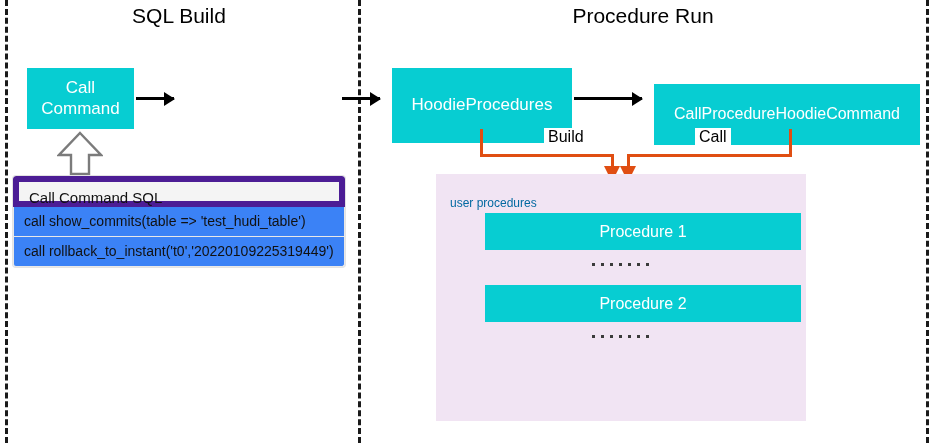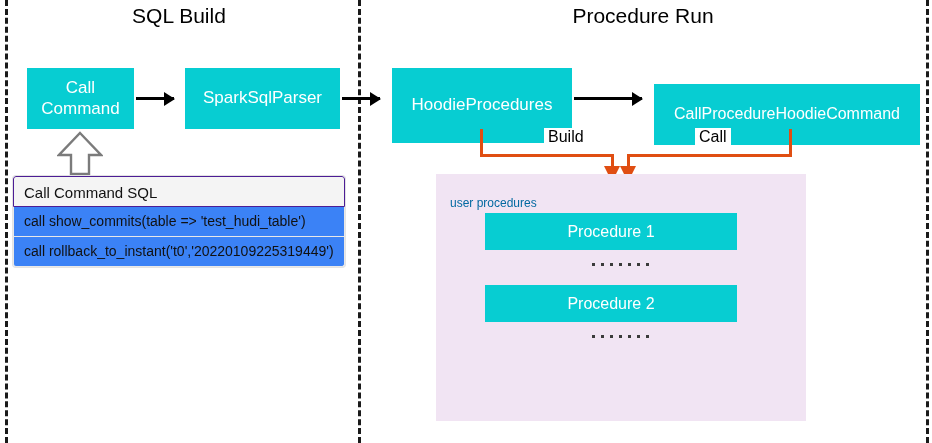--- a/index.html
+++ b/index.html
@@ -97,21 +97,21 @@
     border-radius: 3px;
     overflow: hidden;
     box-shadow: 0 0 0 1px #e3e3e3;
     background: #ffffff;
   }
   #sql-table-header {
     background: #f4f4f4;
     color: #111111;
     font-size: 15px;
     padding: 7px 10px 8px 10px;
-    border: 1px solid #4c1d95;
+    border: 6px solid #4c1d95;
     border-radius: 3px 3px 0 0;
     box-sizing: border-box;
     height: 31px;
   }
   .sql-row {
     background: #3b82f6;
     color: #111111;
     font-size: 14px;
     padding: 6px 10px 7px 10px;
     border: 1px solid #e8e8e8;
@@ -174,21 +174,21 @@
   #user-procedures-label {
     position: absolute;
     left: 14px;
     top: 22px;
     font-size: 12px;
     color: #0369a1;
   }
   .proc-bar {
     position: absolute;
     left: 49px;
-    width: 252px;
+    width: 316px;
     height: 37px;
     background: #07cdd2;
     color: #ffffff;
     font-size: 16px;
     display: flex;
     align-items: center;
     justify-content: center;
     box-sizing: border-box;
   }
   #proc-bar-0 { top: 39px;  }
@@ -222,21 +222,20 @@
   <div class="vdivider" id="divider-mid"></div>
   <div class="vdivider" id="divider-right"></div>
 
   <div class="section-title" id="title-sql">SQL Build</div>
   <div class="section-title" id="title-proc">Procedure Run</div>
 
   <div class="teal-box" id="box-call-command">
     <span>Call<br>Command</span>
   </div>
 
-  <div class="teal-box" id="box-spark-parser">SparkSqlParser</div>
 
   <div class="teal-box" id="box-hoodie-proc">HoodieProcedures</div>
 
   <div class="teal-box" id="box-call-proc-cmd">CallProcedureHoodieCommand</div>
 
   <div class="black-arrow" id="arrow-call-to-spark"></div>
   <div class="black-arrow" id="arrow-spark-to-hoodie"></div>
   <div class="black-arrow" id="arrow-hoodie-to-cpc"></div>
 
   <svg id="hollow-up-arrow" viewBox="0 0 46 44">

